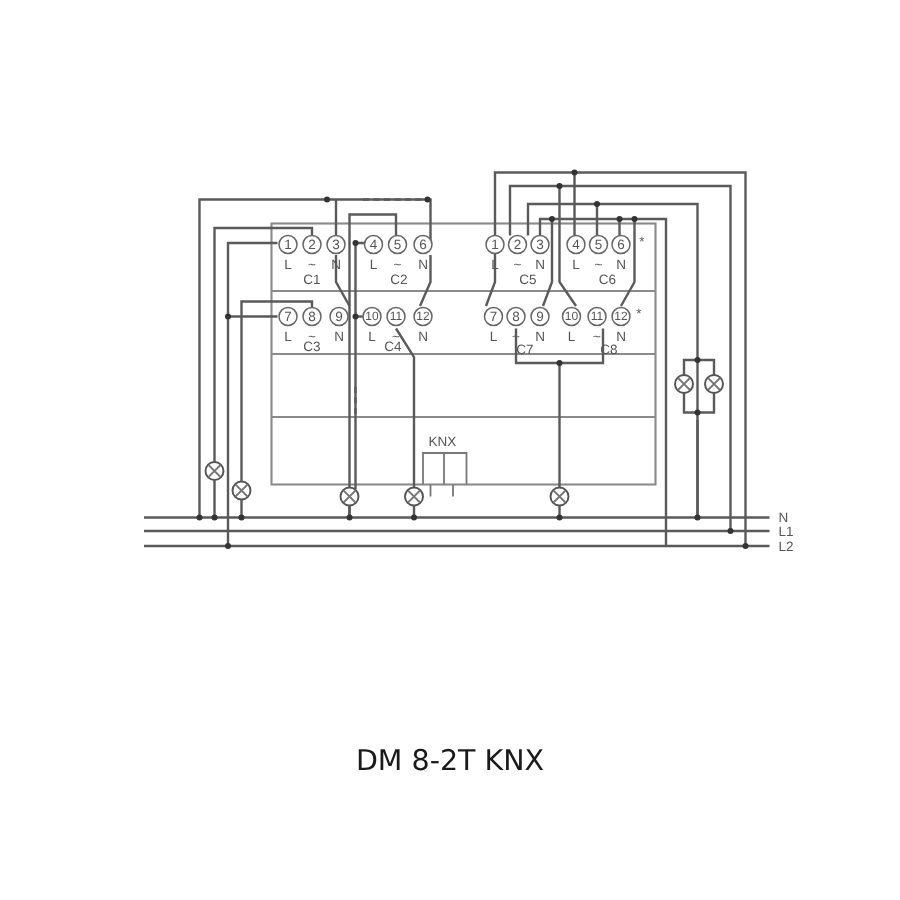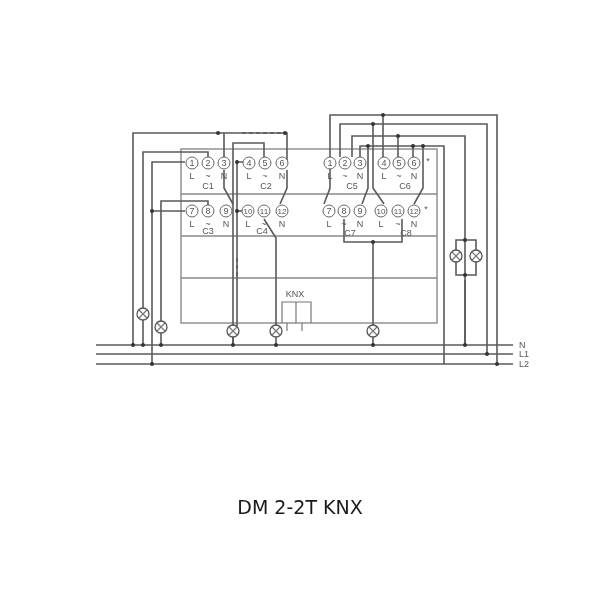--- a/index.html
+++ b/index.html
@@ -241,13 +241,13 @@
     <circle class="dot" cx="398" cy="136" r="2"></circle>
     <circle class="dot" cx="368" cy="146" r="2"></circle>
     <circle class="dot" cx="413" cy="146" r="2"></circle>
     <circle class="dot" cx="423" cy="146" r="2"></circle>
     <circle class="dot" cx="373" cy="242" r="2"></circle>
     <circle class="dot" cx="465" cy="240" r="2"></circle>
     <circle class="dot" cx="465" cy="275" r="2"></circle>
   </g>
 </svg>
 
-<div id="title">DM 2-2T KNX</div>
+<div id="title">DM 8-2T KNX</div>
 
 </body></html>

